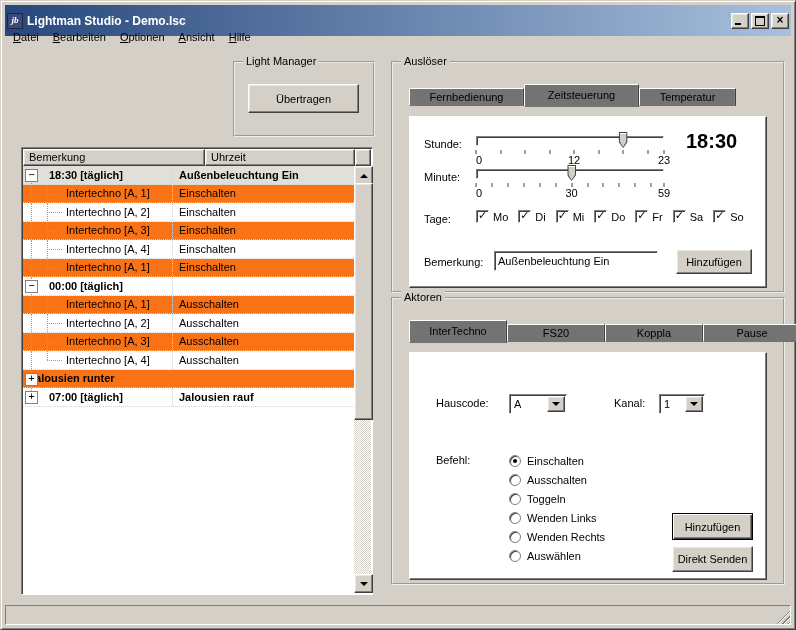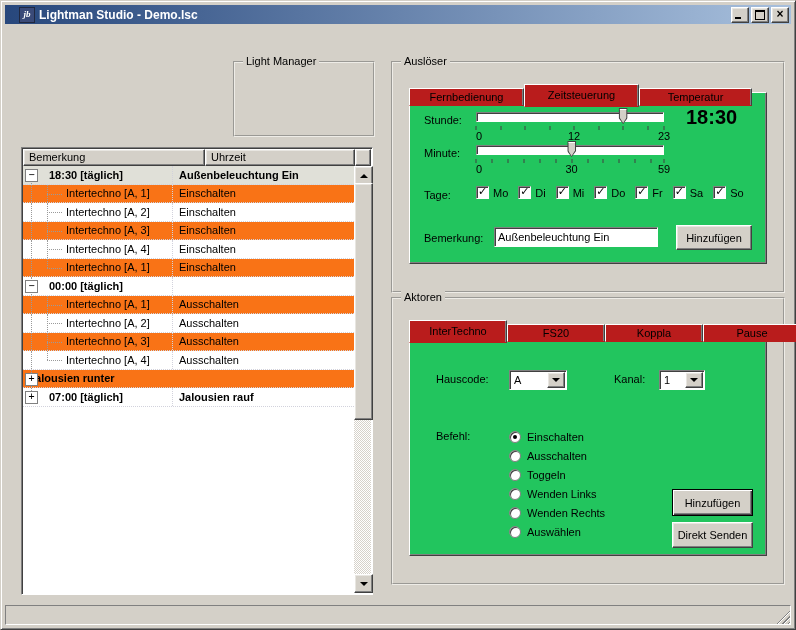--- a/index.html
+++ b/index.html
@@ -6,22 +6,22 @@
   body{width:796px;height:630px;position:relative;overflow:hidden;
        font-family:"Liberation Sans","DejaVu Sans",sans-serif;font-size:11px;color:#000;background:#808080;}
   u{text-decoration:underline;}
   
   .raised{background:#d4d0c8;border:1px solid;border-color:#fff #404040 #404040 #fff;box-shadow:inset -1px -1px 0 #808080,inset 1px 1px 0 #e8e6e1;}
   .sunken{background:#fff;border:1px solid;border-color:#808080 #fff #fff #808080;box-shadow:inset 1px 1px 0 #404040;}
   
   .frame{position:absolute;inset:0;background:#d4d0c8;
          border-top:1px solid #d4d0c8;border-left:1px solid #d4d0c8;border-right:1px solid #404040;border-bottom:1px solid #404040;
          box-shadow:inset 1px 1px 0 #fff,inset -1px -1px 0 #808080;}
-  .titlebar{position:absolute;left:4px;top:4px;right:4px;height:19px;
-            background:linear-gradient(90deg,#27477c,#a8c0dd);display:flex;align-items:center;padding-left:14px;}
+  .titlebar{position:absolute;left:4px;top:4px;right:4px;height:31px;
+            background:linear-gradient(90deg,#27477c,#a8c0dd);display:flex;align-items:center;padding-left:2px;}
   .app-icon{width:14px;height:14px;background:#3a4a78;border:1px solid #202840;color:#fff;
             font:italic bold 9px/13px "Liberation Serif",serif;text-align:center;margin-right:4px;flex:none;}
   .title-text{color:#fff;font-weight:bold;font-size:12px;white-space:nowrap;flex:1;}
   .tbtns{display:flex;gap:2px;margin-right:2px;}
   .tbtn{width:16px;height:14px;position:relative;}
   .glyph-min{position:absolute;left:3px;bottom:3px;width:6px;height:2px;background:#000;}
   .glyph-max{position:absolute;left:3px;top:2px;width:8px;height:7px;border:1px solid #000;border-top-width:2px;}
   .glyph-close{position:absolute;inset:0;font:bold 12px/13px "Liberation Sans",sans-serif;text-align:center;}
   .menubar{position:absolute;left:5px;top:27px;height:17px;display:flex;align-items:center;}
   .menu-item{padding:1px 7px;cursor:default;}
@@ -64,26 +64,26 @@
   .sb{position:absolute;top:17px;right:0;bottom:0;width:17px;
       background:conic-gradient(#fff 25%,#d6d2ca 0 50%,#fff 0 75%,#d6d2ca 0) 0 0/2px 2px;}
   .sb-btn{position:absolute;left:0;width:17px;height:17px;display:flex;align-items:center;justify-content:center;}
   .sb-up{top:0;} .sb-down{bottom:0;}
   .arr{width:0;height:0;border:4px solid transparent;}
   .arr.up{border-bottom:4px solid #000;margin-top:-4px;}
   .arr.down{border-top:4px solid #000;margin-bottom:-4px;}
   .sb-thumb{position:absolute;left:0;top:17px;width:17px;height:235px;}
   
   .tabs{position:absolute;left:16px;top:21px;height:23px;display:flex;z-index:2;}
-  .tab{box-sizing:border-box;height:18px;margin-top:4px;padding:2px 0 0 0;text-align:center;background:#b91c1c;
+  .tab{box-sizing:border-box;height:18px;margin-top:4px;padding:2px 0 0 0;text-align:center;background:#737373;
        border:1px solid;border-color:#fff #404040 transparent #fff;box-shadow:inset -1px 0 0 #808080;cursor:default;}
   .tab.active{height:23px;margin-top:0;padding-top:4px;z-index:3;}
-  .tab-panel{position:absolute;left:16px;right:16px;top:29px;background:#22c55e;
+  .tab-panel{position:absolute;left:16px;right:16px;top:53px;background:#ffffff;
              border:1px solid;border-color:#fff #404040 #404040 #fff;box-shadow:inset -1px -1px 0 #808080;}
-  .trigger-tabs .tab{width:115px;} .trigger-tabs .tab:nth-child(3){width:113px;}
+  .trigger-tabs .tab{width:115px;} .trigger-tabs .tab:nth-child(3){width:97px;}
   .actuator-tabs .tab{width:98px;}
   
   .slider{position:absolute;height:34px;}
   .track{position:absolute;left:0;right:0;top:4px;height:8px;}
   .thumbo{position:absolute;top:0;width:9px;height:16px;background:#404040;transform:translateX(-50%);
           clip-path:polygon(0 0,100% 0,100% 62%,50% 100%,0 62%);z-index:2;}
   .thumbi{position:absolute;inset:1px;background:#d4d0c8;clip-path:polygon(0 0,100% 0,100% 60%,50% 100%,0 60%);
           border-top:1px solid #fff;box-sizing:border-box;}
   .ticks{position:absolute;left:0;right:0;top:18px;height:4px;}
   .tick{position:absolute;width:1px;height:4px;background:#404040;transform:translateX(-50%);}
@@ -127,24 +127,32 @@
         </span>
       <span class="tbtn raised">
           <span class="glyph-max"></span>
         </span>
       <span class="tbtn raised">
           <span class="glyph-close">×</span>
         </span>
     </span>
   </div>
 
+  <div class="menubar">
+      <span class="menu-item"><u>D</u>atei</span>
+      <span class="menu-item"><u>B</u>earbeiten</span>
+      <span class="menu-item"><u>O</u>ptionen</span>
+      <span class="menu-item"><u>A</u>nsicht</span>
+      <span class="menu-item"><u>H</u>ilfe</span>
+    </div>
 
 
   <div class="group" style="left:232px;top:60px;width:138px;height:72px;">
     <span class="group-legend">Light Manager</span>
+    <div class="btn raised" style="position:absolute;left:13px;top:21px;width:109px;height:27px;">Übertragen</div>
   </div>
 
   <div class="list sunken">
     <div class="list-inner">
       <div class="lheader">
         <div class="hcell raised" style="width:182px;">Bemerkung</div>
         <div class="hcell raised" style="width:150px;">Uhrzeit</div>
         <div class="hcell raised" style="flex:1;"></div>
       </div>
       <div class="rows">

